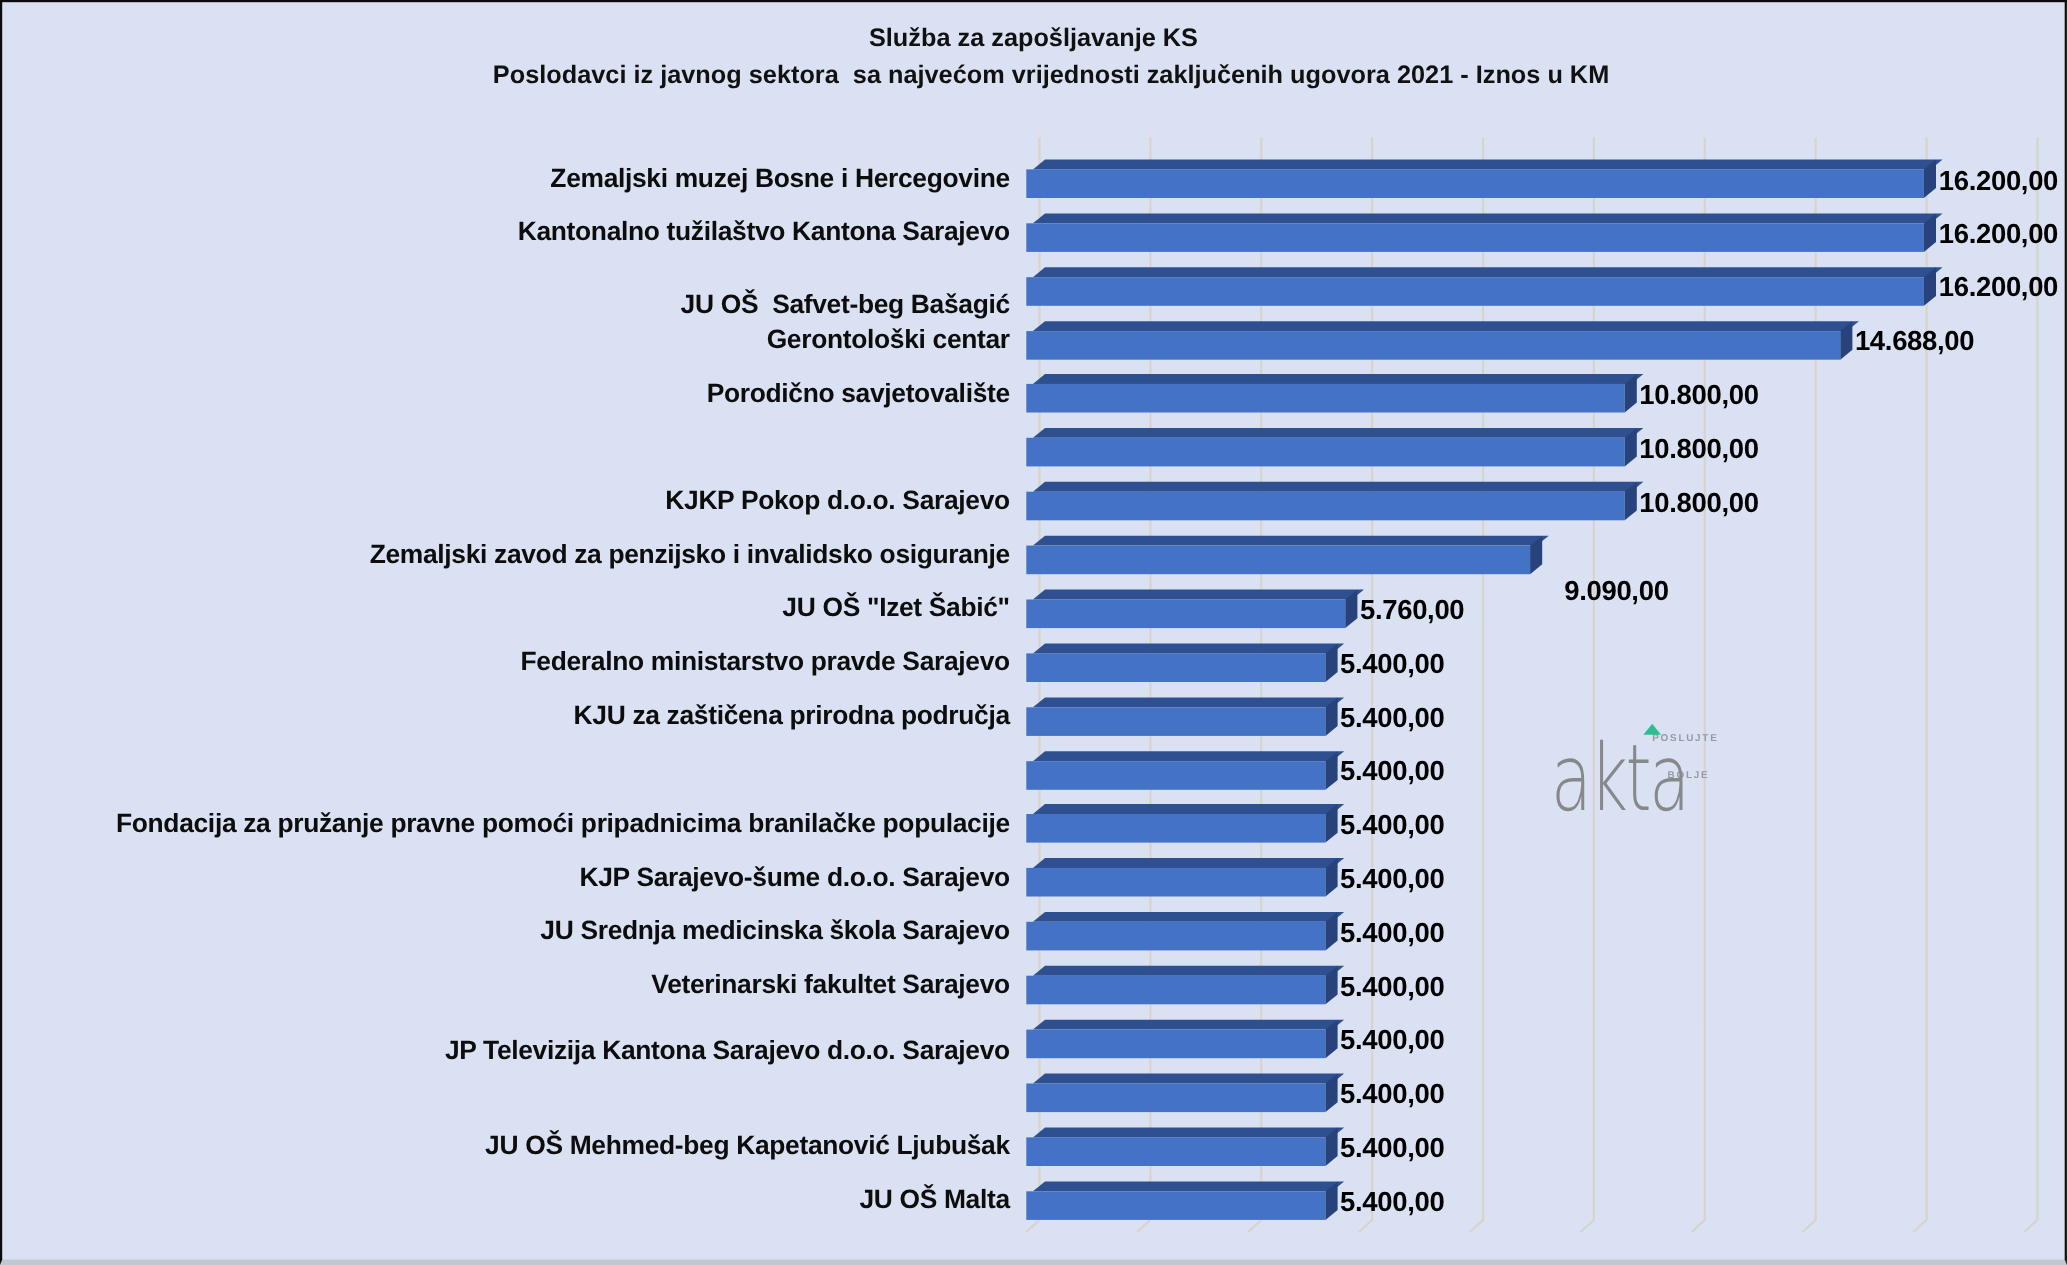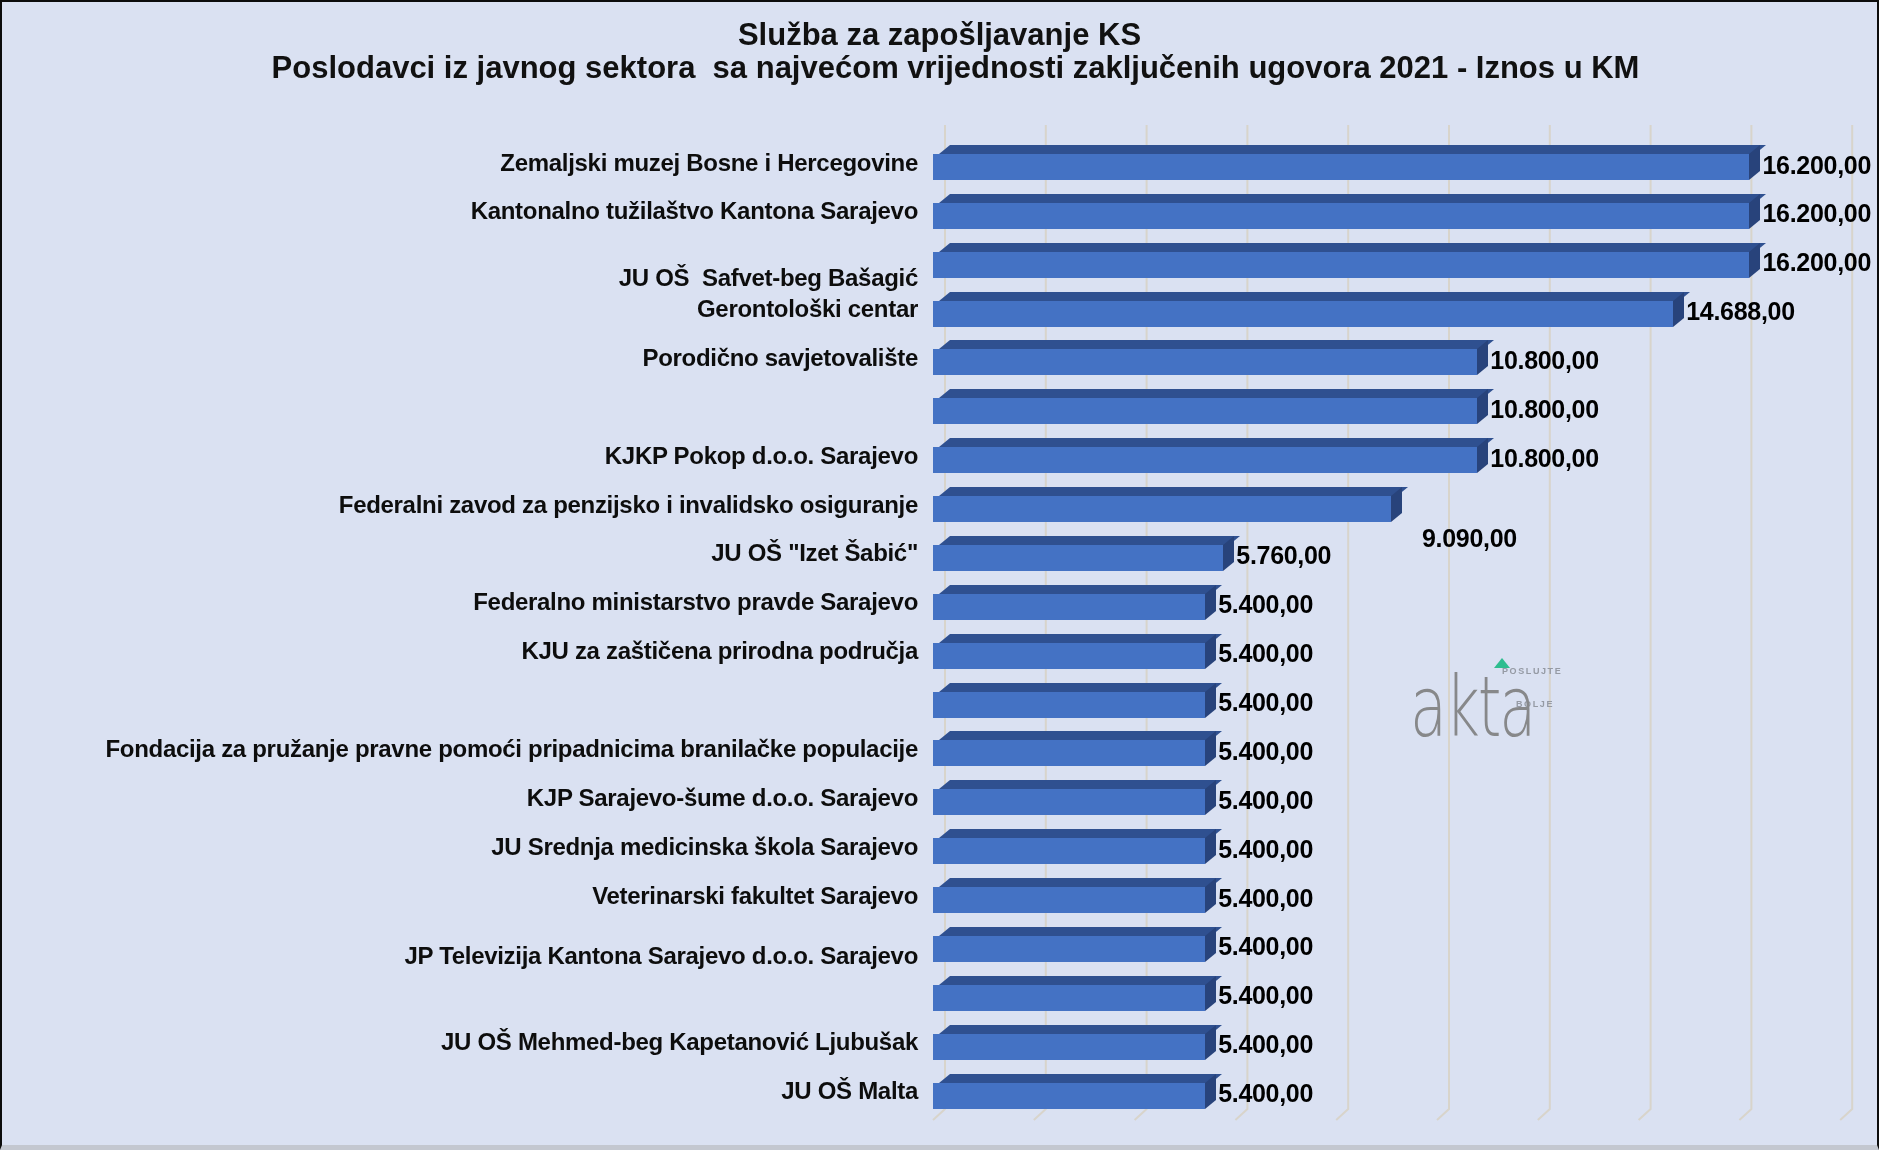--- a/index.html
+++ b/index.html
@@ -9,21 +9,21 @@
     box-sizing:border-box;
     background:var(--bg,#DAE1F2);
     border:2px solid #0c0c0c;
     border-bottom:5px solid #c3c7d0;
     overflow:hidden;
     font-family:"Liberation Sans", sans-serif;
   }
   .title-block{
     position:absolute;top:16px;left:0;width:100%;
     text-align:center;color:var(--text,#111);
-    font-weight:bold;font-size:31px;line-height:33px;
+    font-weight:bold;font-size:23px;line-height:33px;
   }
   .title-line2{white-space:pre-wrap;margin-left:32px;}
   #grid-svg{position:absolute;top:0;left:0;}
   #rows{position:absolute;top:0;left:0;width:100%;height:100%;}
   .cat{
     position:absolute;left:0;width:916px;text-align:right;
     font-weight:bold;font-size:24px;color:#0d0d0d;
     white-space:pre;transform:translateY(-50%);
     letter-spacing:-0.3px;
   }
@@ -120,21 +120,21 @@
         <div class="cap" style="left: 544.32px;"></div>
       </div>
       <div class="val" style="left: 1488.32px; top: 406.85px;">10.800,00</div>
       <div class="cat" style="top: 453.72px;">KJKP Pokop d.o.o. Sarajevo</div>
       <div class="bar" style="left: 931px; top: 436.22px; width: 555.32px; height: 35px;">
         <div class="top" style="width: 544.32px; left: 5.5px;"></div>
         <div class="face" style="width: 544.32px;"></div>
         <div class="cap" style="left: 544.32px;"></div>
       </div>
       <div class="val" style="left: 1488.32px; top: 455.72px;">10.800,00</div>
-      <div class="cat" style="top: 502.59px;">Federalni zavod za penzijsko i invalidsko osiguranje</div>
+      <div class="cat" style="top: 502.59px;">Zemaljski zavod za penzijsko i invalidsko osiguranje</div>
       <div class="bar" style="left: 931px; top: 485.09px; width: 469.136px; height: 35px;">
         <div class="top" style="width: 458.136px; left: 5.5px;"></div>
         <div class="face" style="width: 458.136px;"></div>
         <div class="cap" style="left: 458.136px;"></div>
       </div>
       <div class="val" style="left: 1420px; top: 504.59px; margin-top: 31px;">9.090,00</div>
       <div class="cat" style="top: 551.46px;">JU OŠ "Izet Šabić"</div>
       <div class="bar" style="left: 931px; top: 533.96px; width: 301.304px; height: 35px;">
         <div class="top" style="width: 290.304px; left: 5.5px;"></div>
         <div class="face" style="width: 290.304px;"></div>

